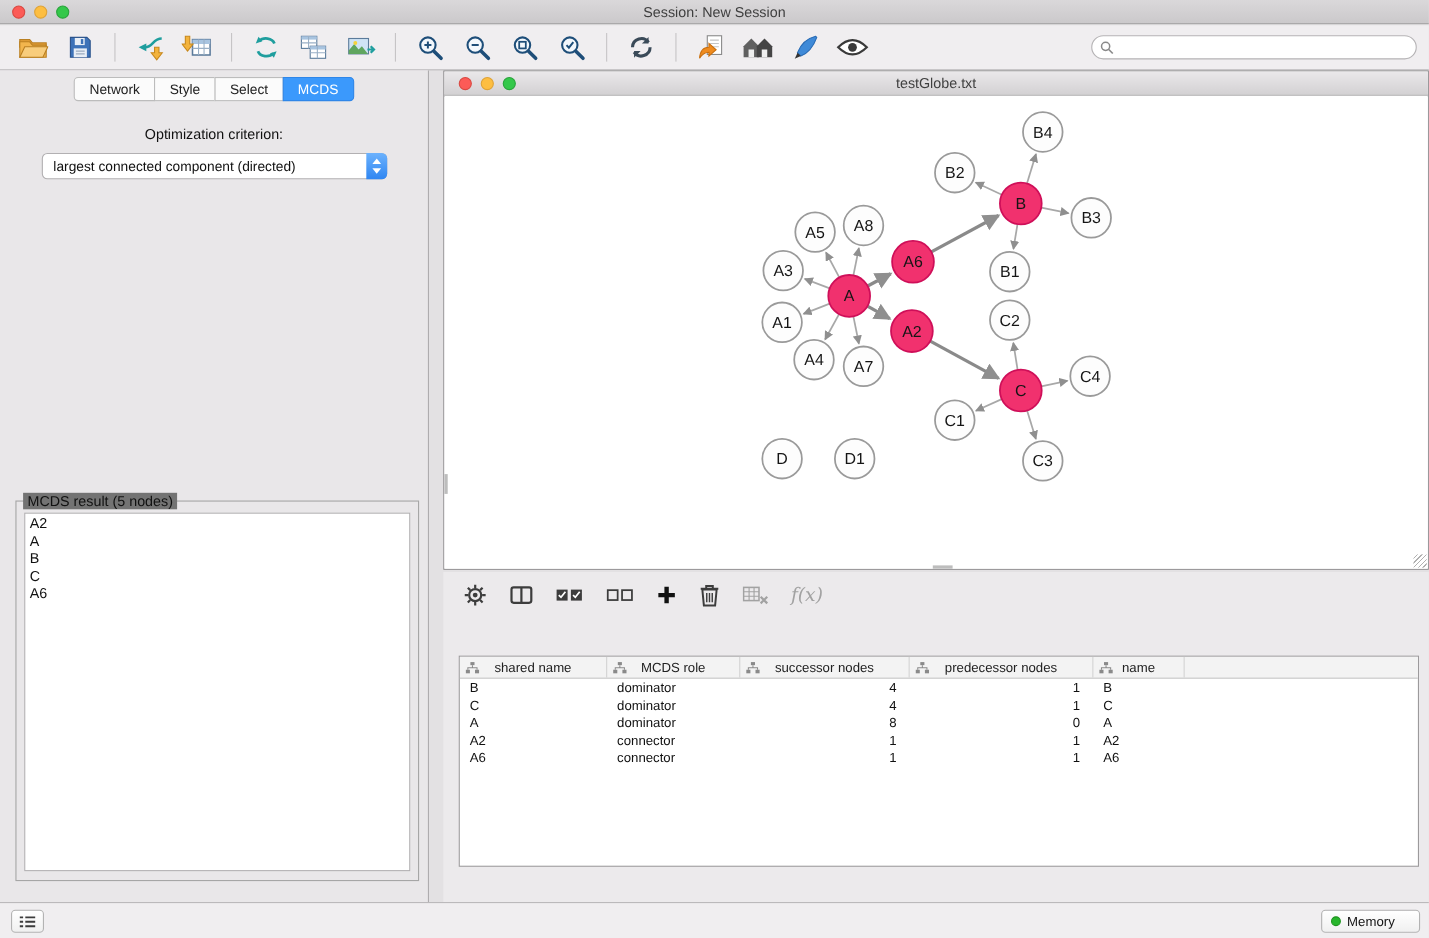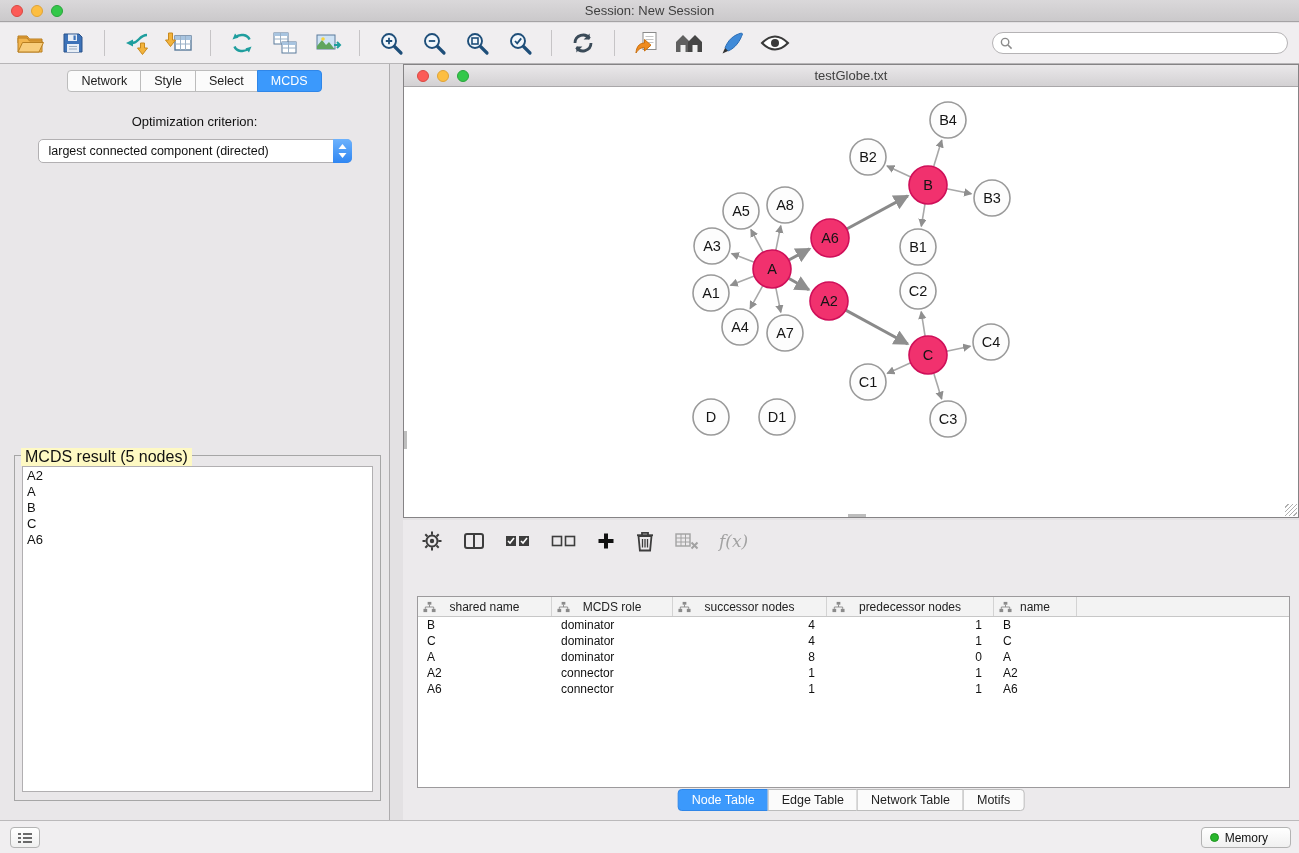--- a/index.html
+++ b/index.html
@@ -44,21 +44,21 @@
   .opt-label { text-align:center; margin-top:22px; font-size:13px; color:#111; }
   .dropdown { position:relative; margin:10px auto 0; width:314px; height:24px; background:#fff;
     border:1px solid #b2b0b2; border-radius:5px; }
   .dropdown .dd-value { position:absolute; left:10px; top:4px; font-size:12.5px; color:#111; }
   .dd-stepper { position:absolute; right:-1px; top:-1px; width:19px; height:24px; border-radius:0 5px 5px 0;
     background:linear-gradient(#6cb2fd,#2f86f2); display:flex; align-items:center; justify-content:center; }
   .btn-row { display:flex; justify-content:center; gap:16px; margin-top:13px; }
   .push-btn { height:22px; padding:0 15px; background:linear-gradient(#ffffff,#f1f1f1);
     border:1px solid #b5b5b5; border-radius:5px; font:13px "Liberation Sans",sans-serif; color:#111; }
   .groupbox { position:absolute; left:14px; top:391px; width:367px; height:346px; border:1px solid #a6a6a6; }
-  .groupbox .gb-legend { position:absolute; top:-8px; left:6px; background:#fef9c3; padding:0 4px; font-size:16px; color:#111; }
+  .groupbox .gb-legend { position:absolute; top:-8px; left:6px; background:#737373; padding:0 4px; font-size:13px; color:#111; }
   #mcds-list { position:absolute; left:7px; right:7px; top:10px; bottom:8px; background:#fff; border:1px solid #b1afb1; overflow:hidden; padding-top:1px; }
   .mcds-item { font-size:13px; line-height:16px; padding-left:4px; color:#111; }
 
   
   #network-window { position:absolute; left:403px; top:64px; width:896px; height:454px;
     background:#fff; border:1px solid #858385; }
   .nw-titlebar { position:relative; height:22px; background:linear-gradient(#eae8ea,#d3d1d3); border-bottom:1px solid #a9a7a9; }
   .nw-titlebar .win-title { text-align:center; line-height:21px; font-size:13px; color:#3f3f3f; }
   .nw-canvas { position:absolute; left:0; top:23px; right:0; bottom:0; background:#fff; }
   .nw-canvas svg text { font-family:"Liberation Sans",sans-serif; }
@@ -532,26 +532,20 @@
         </div>
         <div class="tr">
           <div class="td left" style="width: 134px;">A6</div>
           <div class="td left" style="width: 121px;">connector</div>
           <div class="td right" style="width: 154px;">1</div>
           <div class="td right" style="width: 167px;">1</div>
           <div class="td left" style="width: 83px;">A6</div>
         </div>
       </div>
   </div>
-  <div id="table-tabs" class="seg-bar">
-      <div class="seg-tab active">Node Table</div>
-      <div class="seg-tab">Edge Table</div>
-      <div class="seg-tab">Network Table</div>
-      <div class="seg-tab">Motifs</div>
-    </div>
 </div>
 
 <div id="statusbar">
   <div id="list-btn">
     <svg width="16" height="12" viewBox="0 0 16 12">
         <path d="M1 2 h3 M6 2 h9 M1 6 h3 M6 6 h9 M1 10 h3 M6 10 h9" stroke="#3c3c3c" stroke-width="1.7"></path>
       </svg>
   </div>
   <div id="memory-btn">
     <span class="green-dot"></span>

